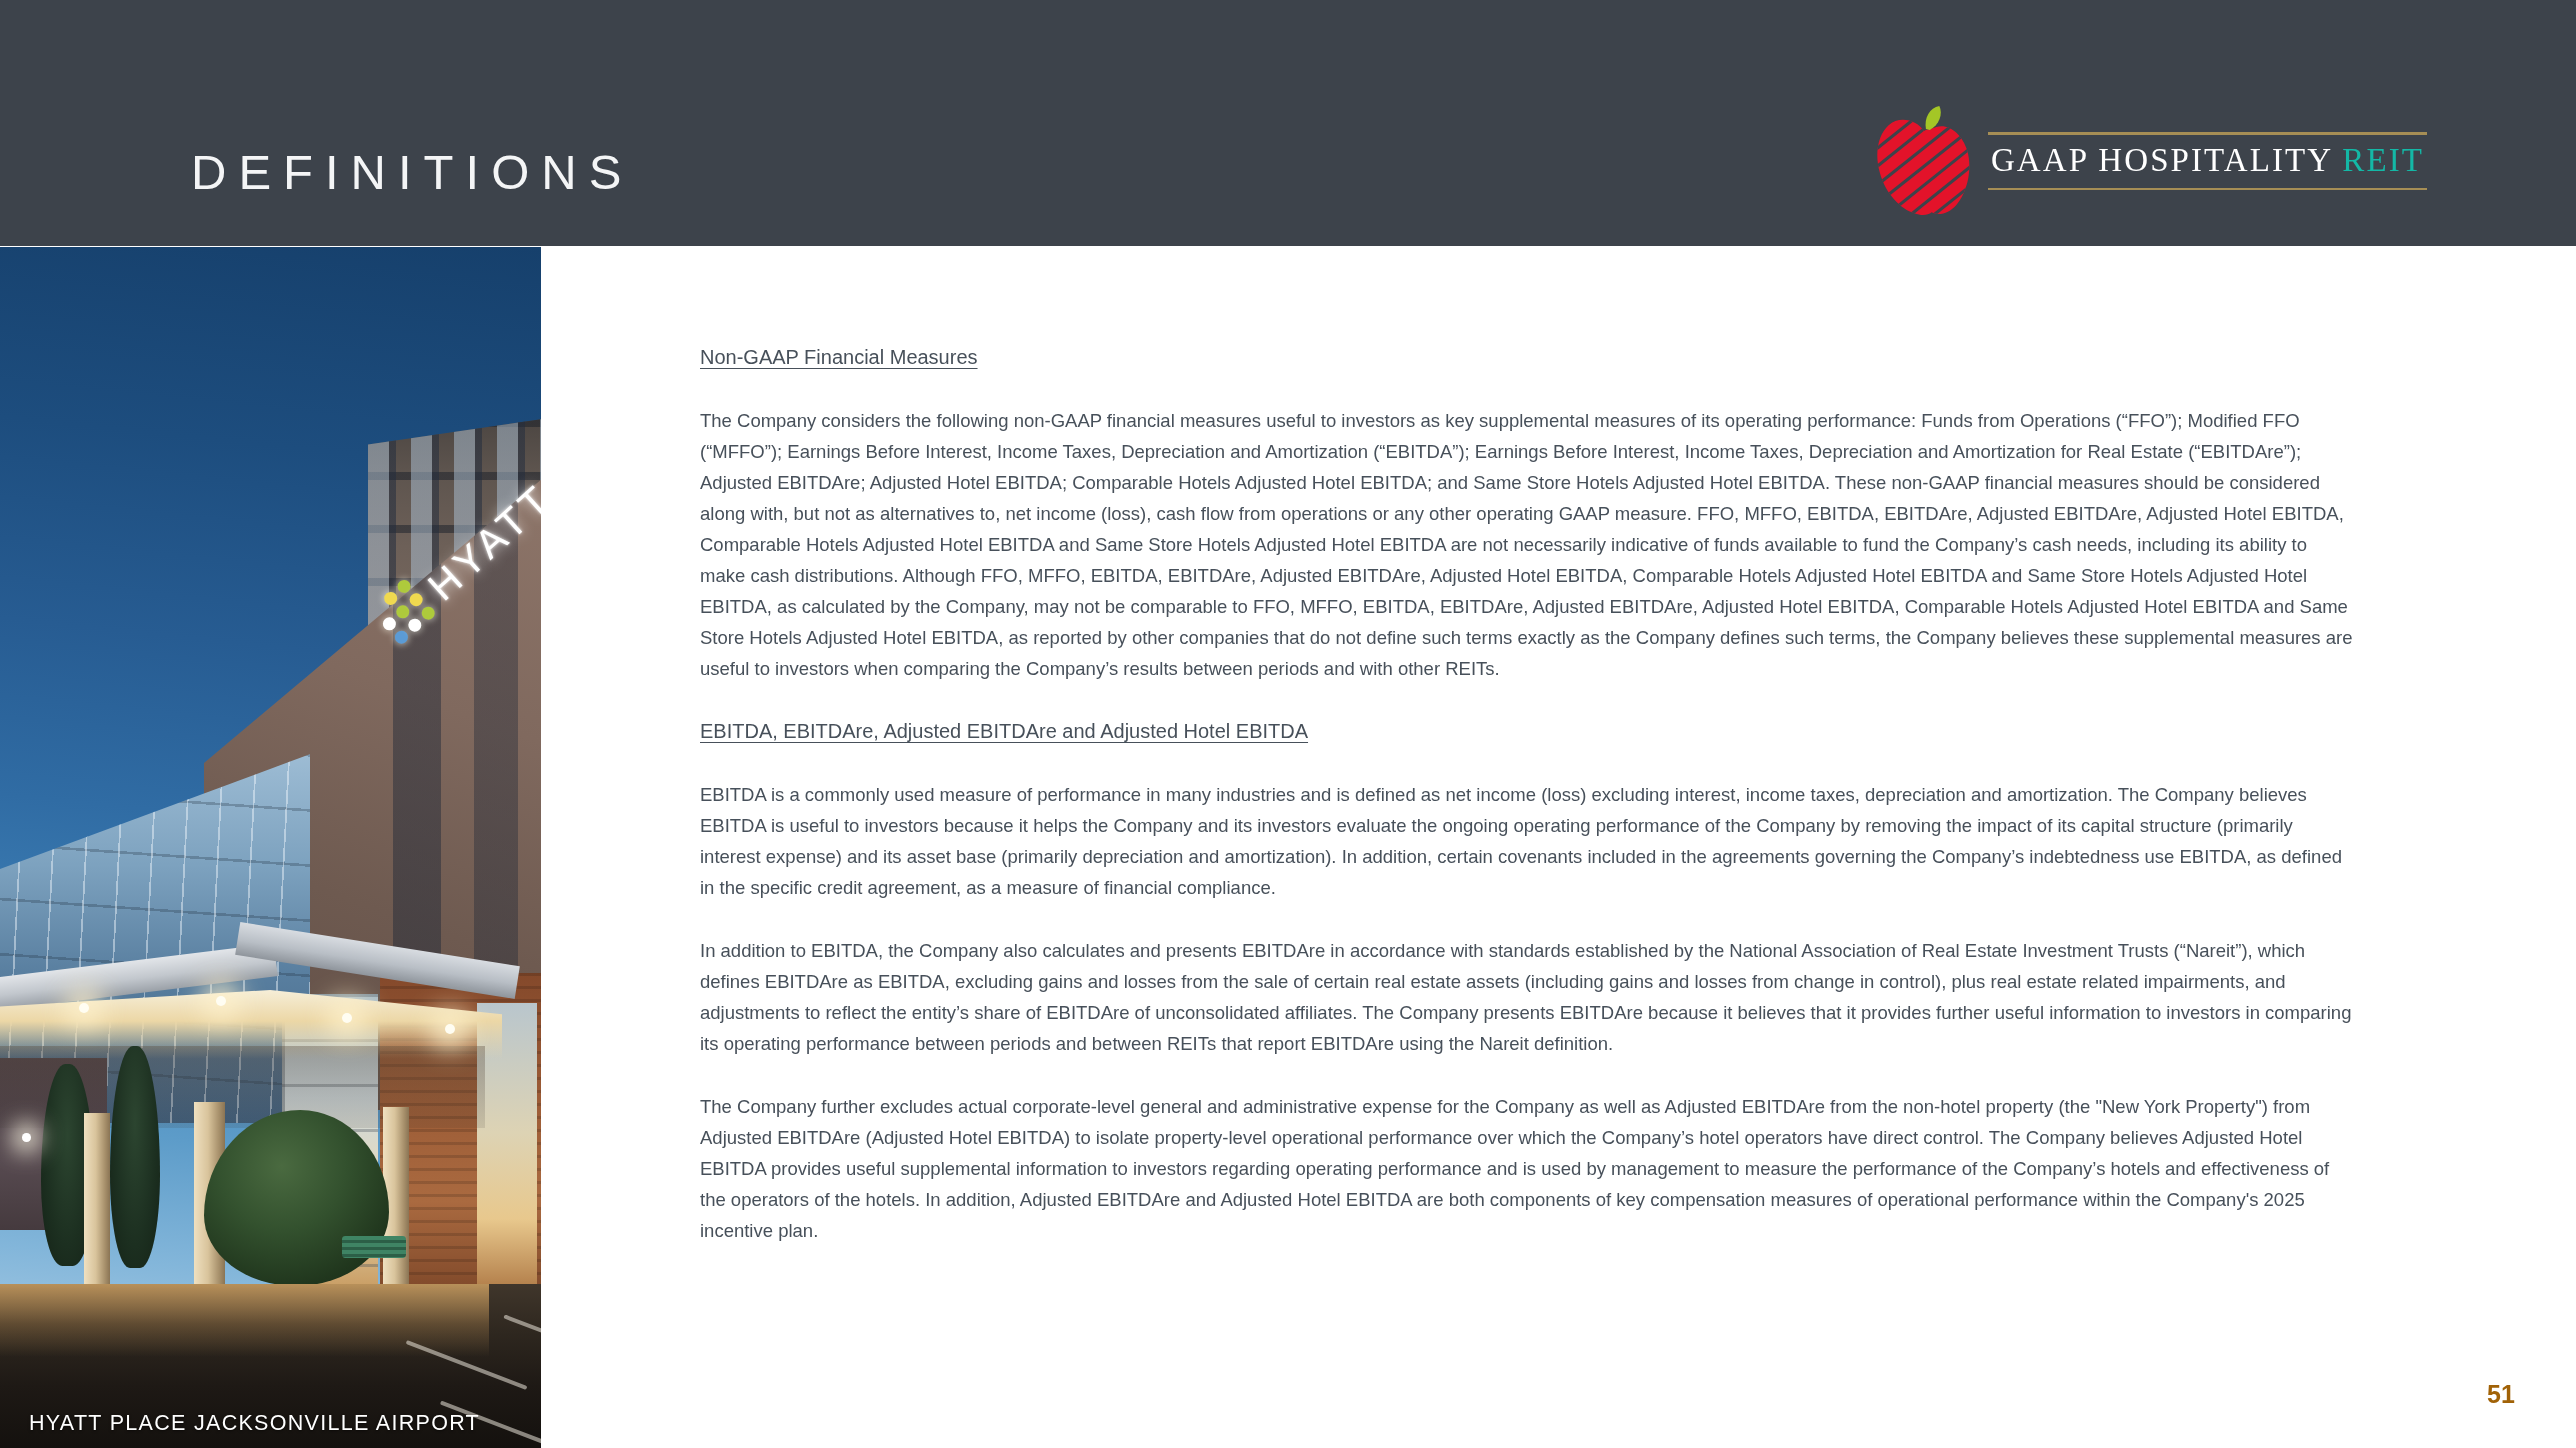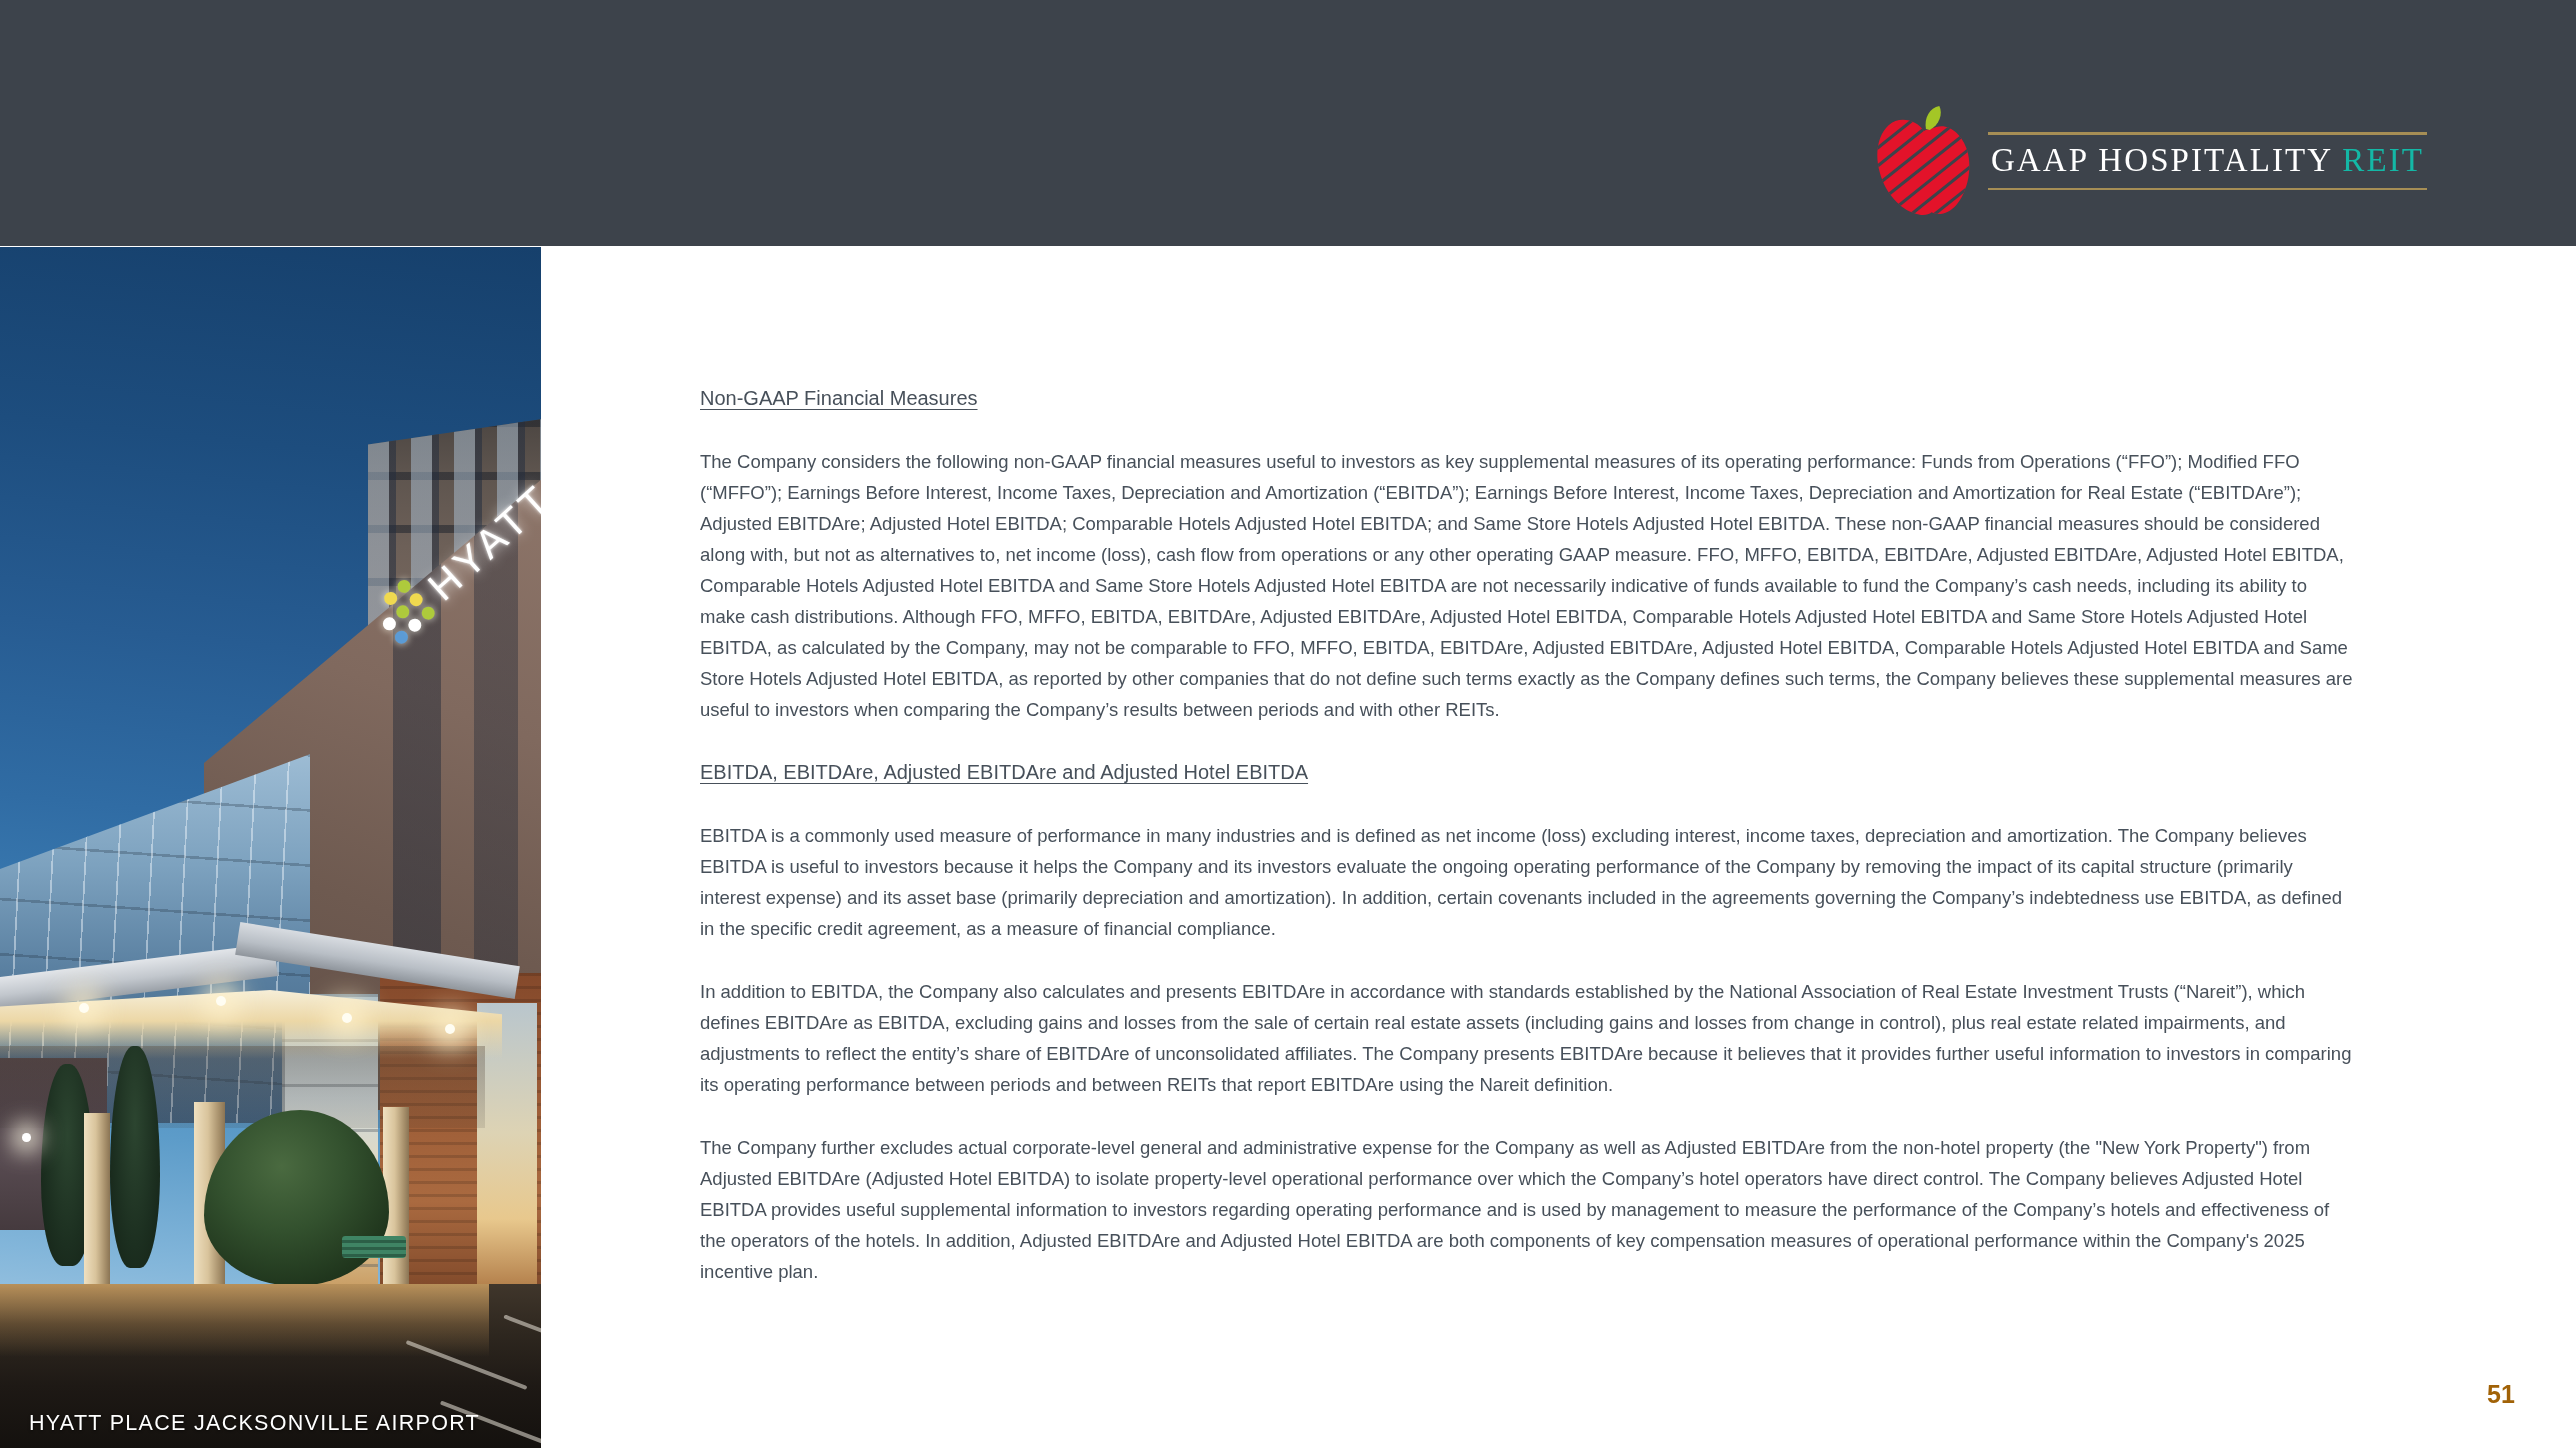--- a/index.html
+++ b/index.html
@@ -93,33 +93,34 @@
          display:flex;align-items:flex-end;}
   .dots{display:grid;grid-template-columns:repeat(3,14.6px);grid-auto-rows:14.6px;gap:3.4px;margin-right:10.3px;}
   .dot{width:13px;height:13px;border-radius:50%;box-shadow:0 0 6.9px 1.7px rgba(255,255,240,.45);}
   .sign-text{color:#ffffff;font-size:40px;font-weight:400;letter-spacing:5.2px;line-height:1;
          text-shadow:0 0 13.7px rgba(255,255,255,.95),0 0 3.4px rgba(255,255,255,.9);}
   .photo-caption{position:absolute;left:29px;bottom:12px;color:#ffffff;font-size:21.5px;
          letter-spacing:1.3px;text-shadow:0 0.9px 2.6px rgba(0,0,0,.6);}
 
   
   .content{position:absolute;left:700px;top:342px;width:1657px;color:#47505a;
-           font-size:18.5px;line-height:31px;margin-top:41px;}
+           font-size:18.5px;line-height:31px;}
   .content h3{margin:0 0 32px 0;font-size:20px;font-weight:400;line-height:31px;
            text-decoration:underline;text-underline-offset:4.3px;text-decoration-thickness:1.3px;}
   .content p{margin:0 0 32px 0;}
 
   .page-number{position:absolute;left:2487px;top:1382px;color:#a16207;font-size:25px;line-height:1;font-weight:bold;}
 </style>
 </head>
 <body>
 
 <div class="slide">
 
   <div class="header">
+    <div class="page-title">DEFINITIONS</div>
 
     <div class="logo">
       <svg class="logo-apple" viewBox="0 0 100 118">
         <defs>
           <clipPath id="appleClip">
             <path d="M50 26 C42 14 24 10 13 20 C2 30 -2 50 4 70 C10 92 26 108 40 112 C48 115 54 114 58 111 C66 115 76 112 84 103 C95 90 101 66 95 46 C90 30 76 18 63 22 C57 24 52 25 50 26 Z"></path>
           </clipPath>
         </defs>
         <path d="M50 26 C42 14 24 10 13 20 C2 30 -2 50 4 70 C10 92 26 108 40 112 C48 115 54 114 58 111 C66 115 76 112 84 103 C95 90 101 66 95 46 C90 30 76 18 63 22 C57 24 52 25 50 26 Z" fill="#e3132a"></path>
         <g clip-path="url(#appleClip)" stroke="#3d434b" stroke-width="3.2" fill="none">

